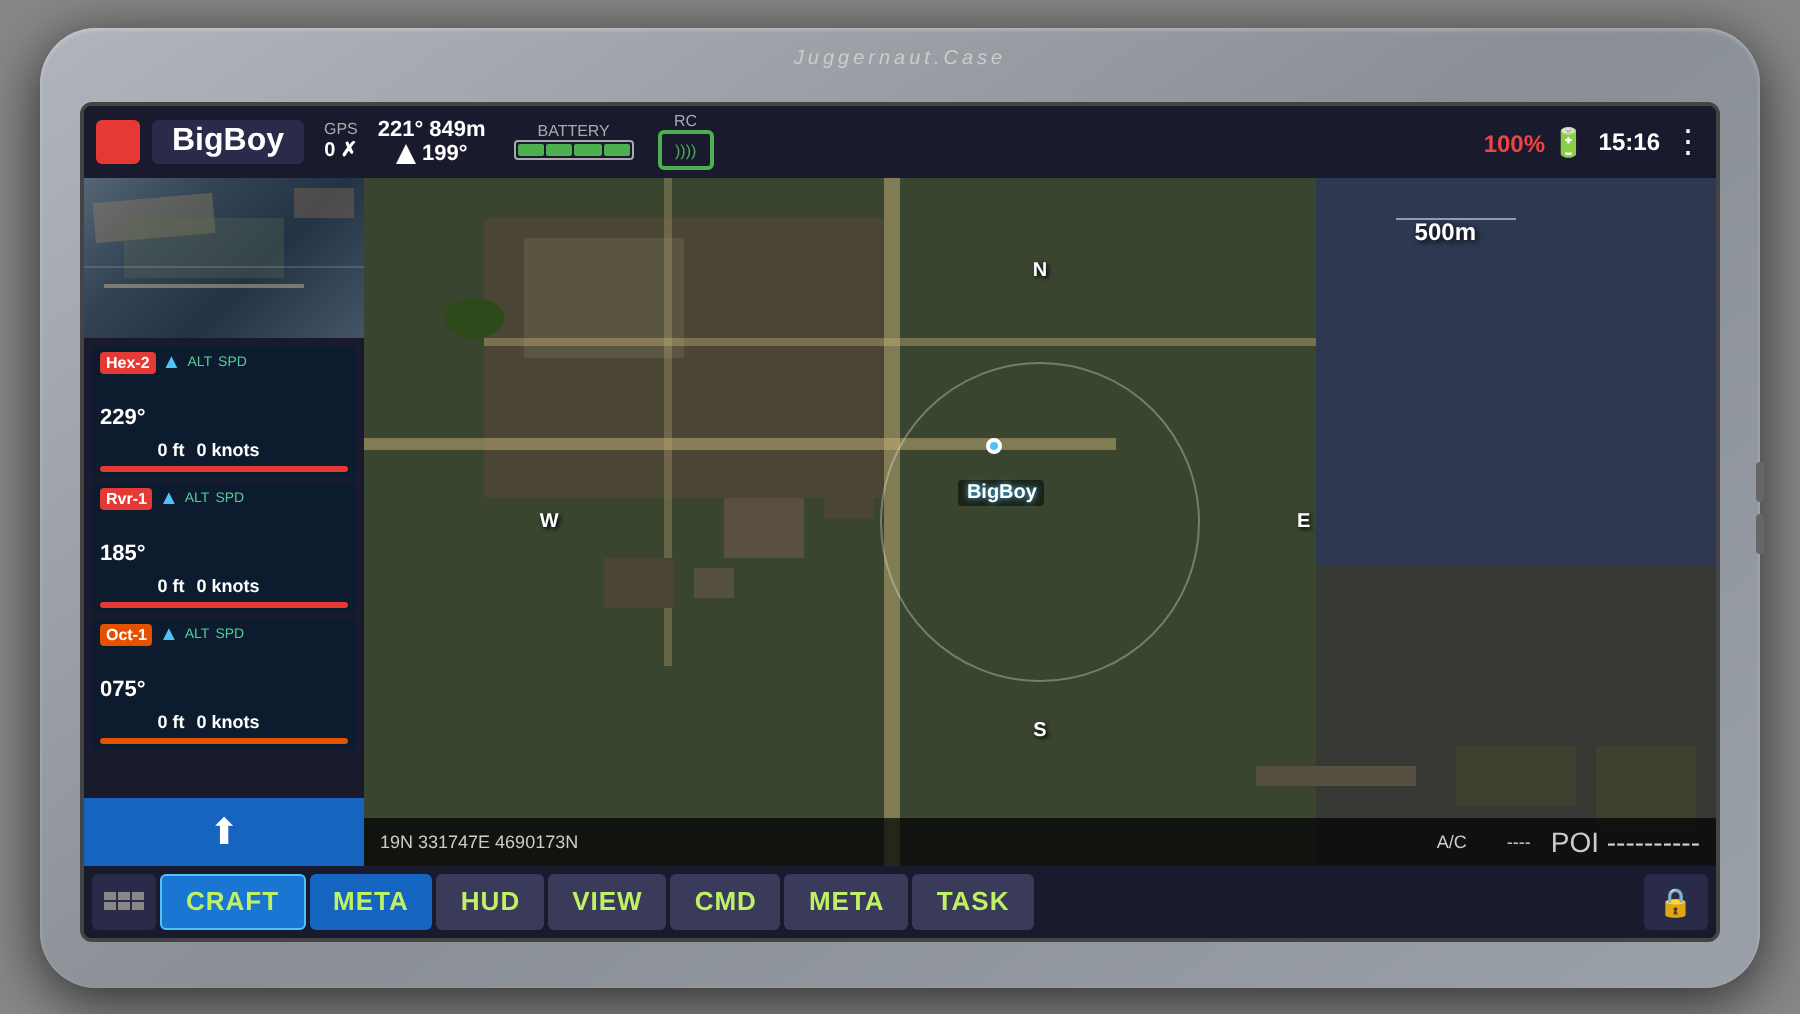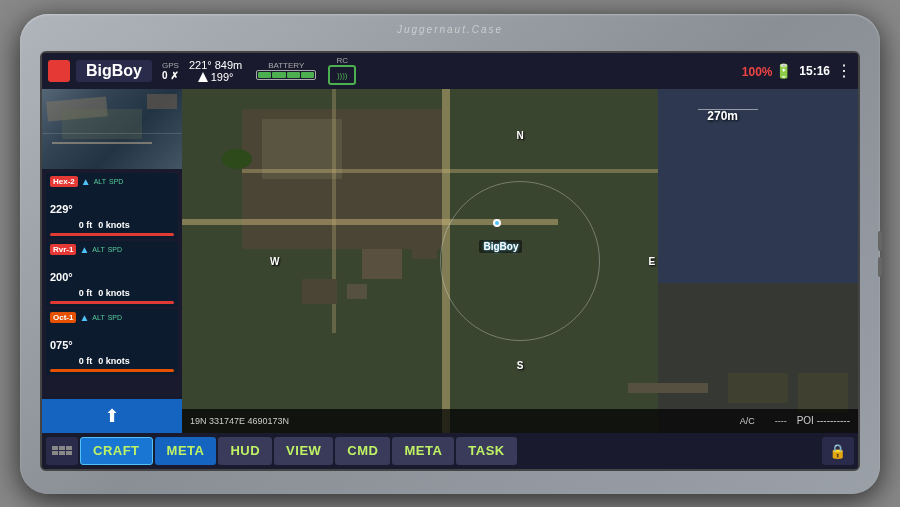--- a/index.html
+++ b/index.html
@@ -97,21 +97,21 @@
       flex-shrink: 0;
       margin-left: 4px;
     }
 
     .heading-row {
       display: flex;
       align-items: center;
       gap: 3px;
       color: #fff;
       font-size: 11px;
-      font-weight: normal;
+      font-weight: bold;
       text-align: center;
     }
 
     .arrow-up {
       width: 0;
       height: 0;
       border-left: 5px solid transparent;
       border-right: 5px solid transparent;
       border-bottom: 10px solid #fff;
     }
@@ -374,21 +374,21 @@
     .ac-section {
       margin-left: auto;
       color: #ccc;
       font-size: 9px;
       display: flex;
       gap: 20px;
     }
 
     .poi-section {
       color: #ccc;
-      font-size: 10px;
+      font-size: 14px;
     }
 
     
     .bottom-toolbar {
       height: 36px;
       background: #1a1a2e;
       display: flex;
       align-items: center;
       gap: 2px;
       padding: 0 4px;
@@ -565,21 +565,21 @@
           </div>
 
           <div class="drone-item">
             <div class="drone-item-top">
               <div class="drone-tag">Rvr-1</div>
               <span class="drone-arrow">▲</span>
               <span class="stat-label">ALT</span>
               <span class="stat-label">SPD</span>
             </div>
             <div class="drone-stats">
-              <span class="drone-hdg">200°</span>
+              <span class="drone-hdg">185°</span>
               <span class="stat-val">0 ft</span>
               <span class="stat-val">0 knots</span>
             </div>
             <div class="drone-row-bar"></div>
           </div>
 
           <div class="drone-item">
             <div class="drone-item-top">
               <div class="drone-tag drone-tag-orange">Oct-1</div>
               <span class="drone-arrow">▲</span>
@@ -634,21 +634,21 @@
           <div style="position:absolute;left:165px;top:195px;width:20px;height:15px;background:#555040"></div>
         </div>
 
         <div class="compass-circle"></div>
 
         <div class="compass-label" style="top:12%;left:50%;transform:translateX(-50%)">N</div>
         <div class="compass-label" style="bottom:18%;left:50%;transform:translateX(-50%)">S</div>
         <div class="compass-label" style="top:50%;right:30%;transform:translateY(-50%)">E</div>
         <div class="compass-label" style="top:50%;left:13%;transform:translateY(-50%)">W</div>
 
-        <div class="distance-label">270m</div>
+        <div class="distance-label">500m</div>
 
         <div class="drone-marker" style="top:44%;left:44%">BigBoy</div>
 
         <div style="position:absolute;top:38%;left:46%;width:8px;height:8px;background:#4fc3f7;border-radius:50%;border:2px solid #fff"></div>
 
         <div style="position:absolute;top:20px;right:100px;width:60px;height:1px;background:rgba(255,255,255,0.5)"></div>
 
         <div class="map-bottom-bar">
           <span class="coords-label">19N 331747E 4690173N</span>
           <div class="ac-section">

